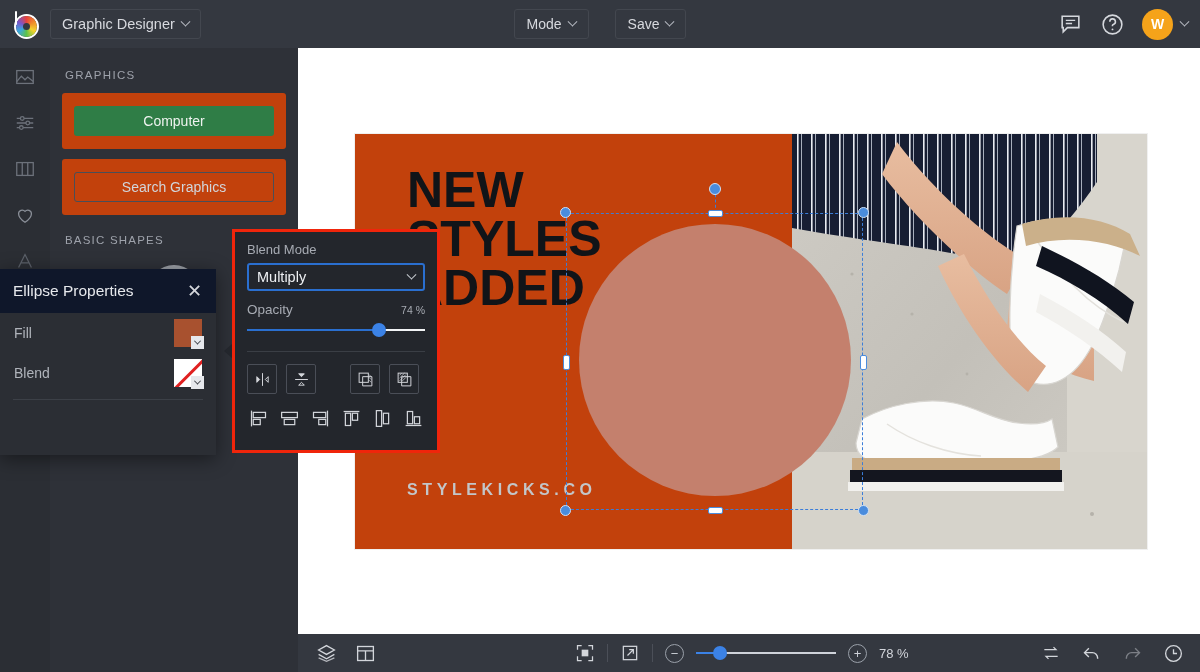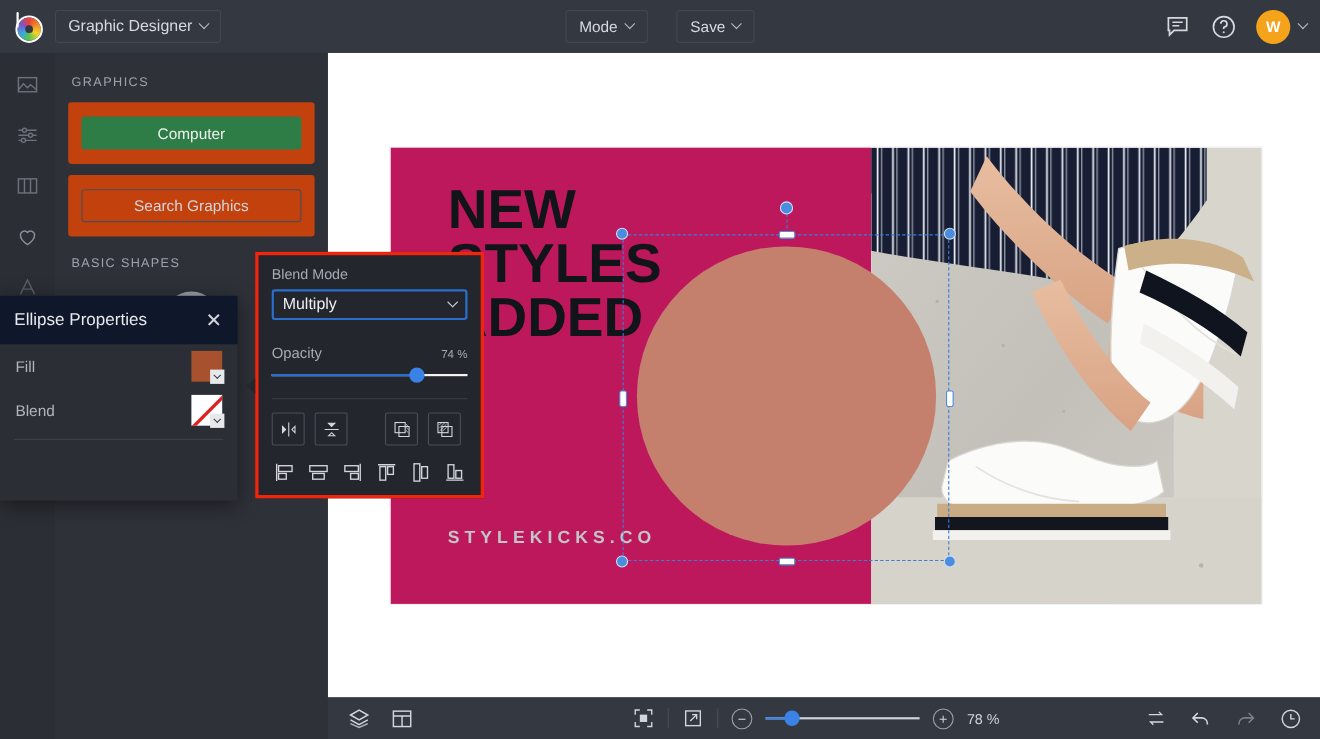--- a/index.html
+++ b/index.html
@@ -131,21 +131,21 @@
   .canvas-area {
     position: absolute; left: 298px; top: 48px; right: 0; bottom: 38px;
     background: #ffffff;
   }
   .artboard {
     position: absolute; left: 57px; top: 86px; width: 792px; height: 415px;
     background: #ffffff;
     box-shadow: 0 0 0 1px rgba(0,0,0,0.06);
     overflow: hidden;
   }
-  .ab-left { position: absolute; left: 0; top: 0; width: 437px; height: 415px; background: #be185d; }
+  .ab-left { position: absolute; left: 0; top: 0; width: 437px; height: 415px; background: #c2410c; }
   .ab-text {
     position: absolute; left: 52px; top: 32px;
     font-family: "Liberation Sans", sans-serif;
     font-size: 50px; font-weight: bold; color: #111418;
     line-height: 0.98; letter-spacing: 0px;
   }
   .ab-url {
     position: absolute; left: 52px; top: 347px;
     font-size: 16px; letter-spacing: 4.6px; color: #c3c6c9; font-weight: bold;
   }
@@ -246,21 +246,21 @@
     height: 28px; border: 2px solid #2a6fd0; border-radius: 3px;
     display: flex; align-items: center; justify-content: space-between;
     padding: 0 8px; color: #eef0f3; font-size: 14.5px; cursor: pointer;
     background: #23262c;
   }
   .blend-select .chev2 {
     display:inline-block; width:7px; height:7px;
     border-right:1.7px solid #ccd0d6; border-bottom:1.7px solid #ccd0d6;
     transform: rotate(45deg) translate(-2px,-2px);
   }
-  .op-row { display: flex; align-items: flex-end; justify-content: space-between; margin-top: 22px; }
+  .op-row { display: flex; align-items: center; justify-content: space-between; margin-top: 11px; }
   .op-row .ol { color: #a7abb3; font-size: 13.5px; }
   .op-row .ov { color: #a7abb3; font-size: 10.5px; }
   .slider { position: relative; height: 14px; margin-top: 6px; }
   .slider .track { position:absolute; left:0; right:0; top:6px; height:2px; background:#f2f4f6; }
   .slider .fill { position:absolute; left:0; top:6px; height:2px; background:#2a6fd0; width:74%; }
   .slider .knob {
     position:absolute; top:0; left:74%; margin-left:-7px;
     width:14px; height:14px; border-radius:50%; background:#3b82e6; cursor:pointer;
   }
   .blend-div { height:1px; background:#3a3e45; margin: 14px 0 0 0; }

